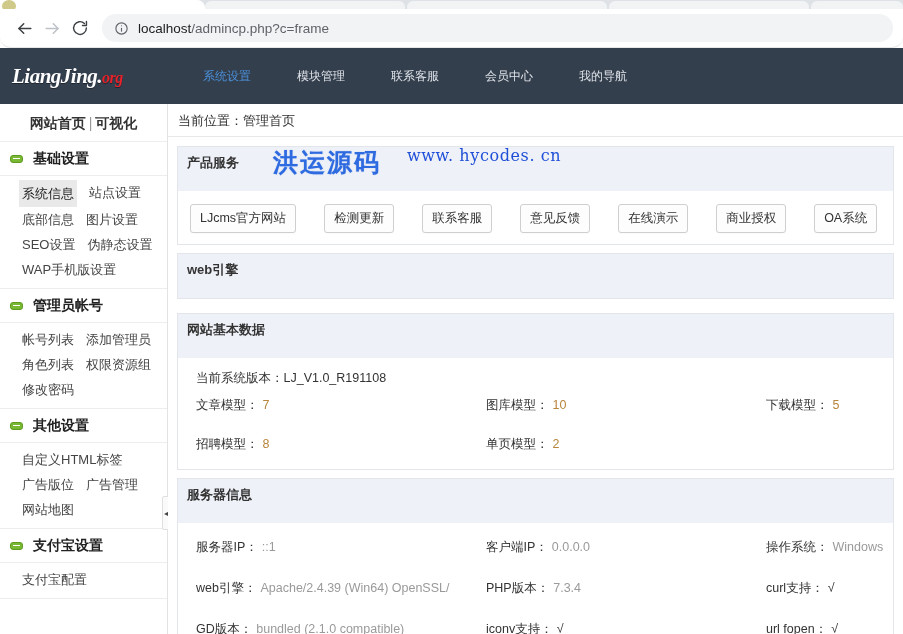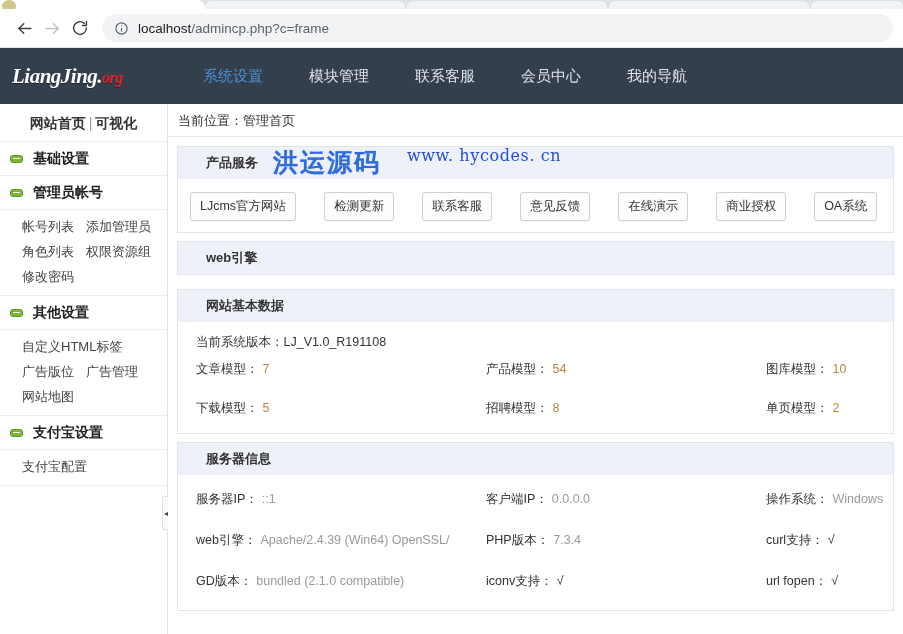--- a/index.html
+++ b/index.html
@@ -27,20 +27,21 @@
   }
   .tabstrip .favicon-dot {
     position: absolute; left: 2px; top: 0px;
     width: 14px; height: 12px; border-radius: 50%;
     background: #cfc98a;
   }
   .toolbar {
     height: 39px; width: 903px; background: #ffffff;
     display: flex; align-items: center; padding: 0 10px;
     border-bottom: 1px solid #e6e6e6;
+    border-radius: 11px;
   }
   .nav-btn {
     width: 28px; height: 28px; display: flex; align-items: center; justify-content: center;
     color: #3c4043; font-size: 17px; line-height: 1; flex: 0 0 auto;
   }
   .nav-btn.disabled { color: #bdc1c6; }
   .nav-btn svg { display: block; }
   .omnibox {
     flex: 1 1 auto; height: 28px; margin-left: 8px;
     background: #f1f3f4; border-radius: 14px;
@@ -64,21 +65,21 @@
   }
   .logo-text {
     font-family: Liberation Serif, serif;
     font-style: italic; font-weight: bold;
     font-size: 21px; color: #ffffff; letter-spacing: -0.5px;
     text-shadow: 0 1px 0 rgba(0,0,0,.4);
   }
   .logo-text .org { color: #e8222a; font-size: 16px; }
   .topnav { display: flex; align-items: center; height: 56px; }
   .topnav-item {
-    font-size: 15px; color: #dfe3e8; padding: 0 23px; line-height: 56px;
+    font-size: 12px; color: #dfe3e8; padding: 0 23px; line-height: 56px;
     cursor: pointer; white-space: nowrap;
   }
   .topnav-item.active { color: #4a90d9; }
 
   
   #app-body { display: flex; width: 903px; height: 539px; background: #fff; }
 
   
   #sidebar {
     width: 168px; flex: 0 0 168px; background: #ffffff;
@@ -131,21 +132,21 @@
   }
   .breadcrumb {
     height: 33px; line-height: 33px; padding-left: 10px;
     font-size: 13px; color: #333; border-bottom: 1px solid #e8e8e8;
   }
   .content-area { padding: 9px 9px 0 9px; position: relative; }
   .panel {
     border: 1px solid #e2e6ea; background: #fff; margin-bottom: 8px;
   }
   .panel-head {
-    height: 32px; line-height: 32px; padding-left: 28px;
+    height: 44px; line-height: 32px; padding-left: 9px;
     background: #eef1f7; font-size: 13px; font-weight: bold; color: #333;
   }
 
   .btn-row { display: flex; gap: 28px; padding: 13px 12px 11px 12px; }
   .ui-btn {
     border: 1px solid #cfcfcf; background: #fdfdfd;
     border-radius: 3px; font-size: 12.5px; color: #333;
     padding: 5px 9px; cursor: pointer; white-space: nowrap;
     box-shadow: 0 1px 0 rgba(0,0,0,0.02);
   }
@@ -241,20 +242,37 @@
 
   <div id="sidebar">
 
     <div class="side-home">
       <span>网站首页</span><span class="sep">|</span><span>可视化</span>
     </div>
 
     <div class="side-group-title">
       <span class="minus-pill"></span>
       <span>基础设置</span>
+    </div>
+    <div class="side-links">
+      <div class="side-row">
+        <span class="side-link sel">系统信息</span>
+        <span class="side-link">站点设置</span>
+      </div>
+      <div class="side-row">
+        <span class="side-link">底部信息</span>
+        <span class="side-link">图片设置</span>
+      </div>
+      <div class="side-row">
+        <span class="side-link">SEO设置</span>
+        <span class="side-link">伪静态设置</span>
+      </div>
+      <div class="side-row">
+        <span class="side-link">WAP手机版设置</span>
+      </div>
     </div>
 
     <div class="side-group-title">
       <span class="minus-pill"></span>
       <span>管理员帐号</span>
     </div>
     <div class="side-links">
       <div class="side-row">
         <span class="side-link">帐号列表</span>
         <span class="side-link">添加管理员</span>
@@ -329,21 +347,20 @@
         <div class="panel-head">web引擎</div>
       </div>
 
       <div class="panel">
         <div class="panel-head">网站基本数据</div>
         <div class="version-line">
           <span class="k">当前系统版本：</span><span class="v-plain">LJ_V1.0_R191108</span>
         </div>
         <div class="kv-grid two-line">
           <div class="kv"><span class="k">文章模型：</span><span class="v">7</span></div>
-          <div class="kv"><span class="k">产品模型：</span><span class="v">54</span></div>
           <div class="kv"><span class="k">图库模型：</span><span class="v">10</span></div>
           <div class="kv"><span class="k">下载模型：</span><span class="v">5</span></div>
           <div class="kv"><span class="k">招聘模型：</span><span class="v">8</span></div>
           <div class="kv"><span class="k">单页模型：</span><span class="v">2</span></div>
         </div>
         <div style="height:10px"></div>
       </div>
 
       <div class="panel">
         <div class="panel-head">服务器信息</div>

